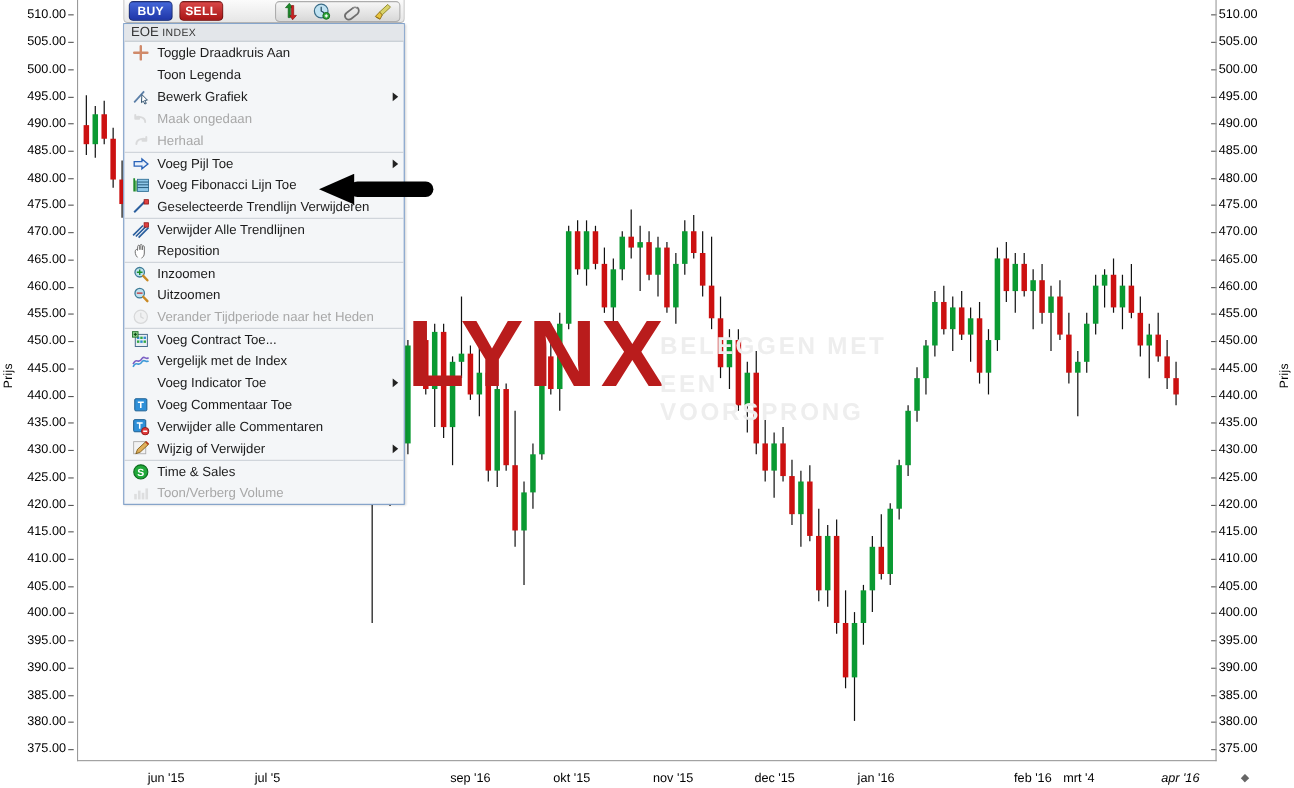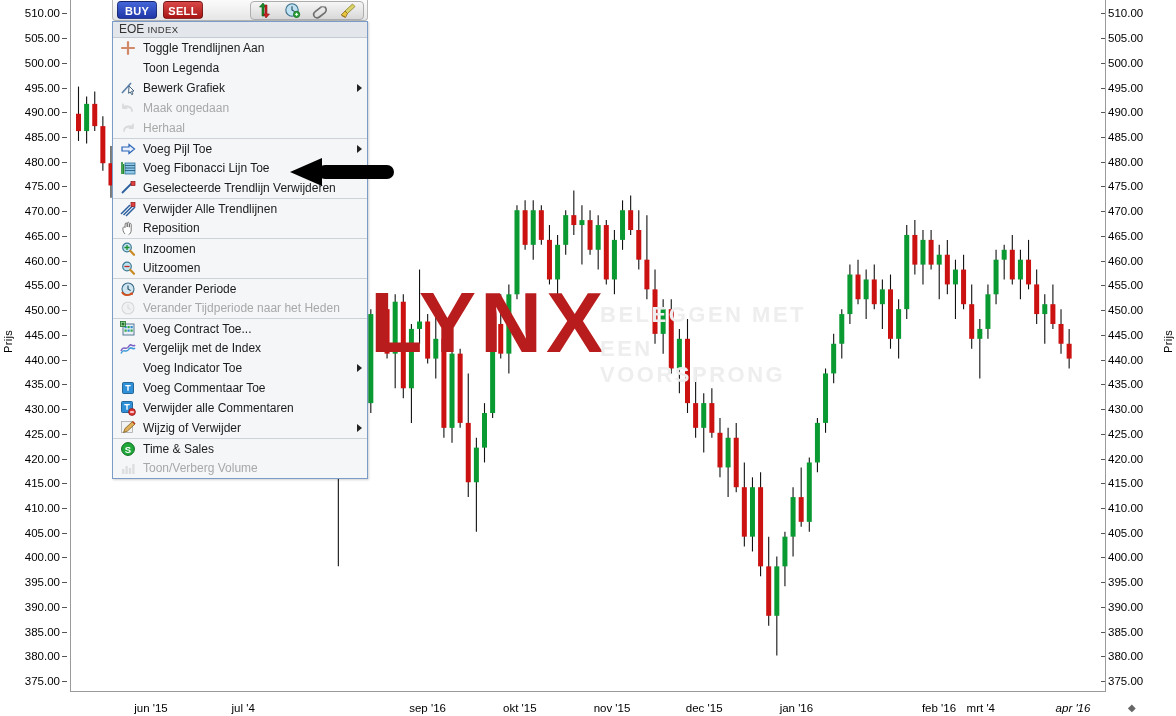--- a/index.html
+++ b/index.html
@@ -449,21 +449,21 @@
   </div>
 
   <div id="watermark">
     <div id="wm-lynx">LYNX</div>
     <div id="wm-sub1">BELEGGEN MET</div>
     <div id="wm-sub2">EEN VOORSPRONG</div>
   </div>
 
   <div id="xticks">
       <div class="xtick" style="left: 151px;">jun '15</div>
-      <div class="xtick" style="left: 243.2px;">jul '4</div>
+      <div class="xtick" style="left: 243.2px;">jul '5</div>
       <div class="xtick" style="left: 348px; margin-top: 28px;">aug '15</div>
       <div class="xtick" style="left: 427.6px;">sep '16</div>
       <div class="xtick" style="left: 519.8px;">okt '15</div>
       <div class="xtick" style="left: 612px;">nov '15</div>
       <div class="xtick" style="left: 704.2px;">dec '15</div>
       <div class="xtick" style="left: 796.4px;">jan '16</div>
       <div class="xtick" style="left: 939px;">feb '16</div>
       <div class="xtick" style="left: 980.8px;">mrt '4</div>
       <div class="xtick" style="left: 1073px; font-style: italic;">apr '16</div>
     </div>
@@ -504,21 +504,21 @@
     </div>
   </div>
 
   <div id="context-menu">
     <div id="menu-header">
       <span class="big">EOE</span><span>&nbsp;</span><span class="small">INDEX</span>
     </div>
     <div id="menu-items">
         <div class="mi"><span class="ico"><svg width="16" height="16" viewBox="0 0 16 16">
               <path d="M8 2 V14 M2 8 H14" stroke="#d08a6a" stroke-width="2.2" stroke-linecap="round"></path>
-            </svg></span><span>Toggle Trendlijnen Aan</span></div>
+            </svg></span><span>Toggle Draadkruis Aan</span></div>
         <div class="mi"><span>Toon Legenda</span></div>
         <div class="mi"><span class="ico"><svg width="16" height="16" viewBox="0 0 16 16">
               <path d="M2 13 L11 3" stroke="#5b7fa8" stroke-width="1.6"></path>
               <path d="M9 6 L14 11 L11.5 11.3 L13 14 L11.7 14.6 L10.3 12 L8.6 13.3 Z" fill="#fff" stroke="#33536f" stroke-width=".9"></path>
             </svg></span><span>Bewerk Grafiek</span><span class="arrow"></span></div>
         <div class="mi disabled"><span class="ico" style="opacity: 0.45;"><svg width="16" height="16" viewBox="0 0 16 16">
               <path d="M12 11 C12 6 4 5 3 8 M3 8 L3 4.5 M3 8 L6.5 8" fill="none" stroke="#b9b9b9" stroke-width="1.8" stroke-linecap="round"></path>
             </svg></span><span>Maak ongedaan</span></div>
         <div class="mi disabled"><span class="ico" style="opacity: 0.45;"><svg width="16" height="16" viewBox="0 0 16 16">
               <path d="M4 11 C4 6 12 5 13 8 M13 8 L13 4.5 M13 8 L9.5 8" fill="none" stroke="#b9b9b9" stroke-width="1.8" stroke-linecap="round"></path>
@@ -546,26 +546,20 @@
         <div class="mi sep-top"><span class="ico"><svg width="16" height="16" viewBox="0 0 16 16">
               <circle cx="7" cy="6.5" r="4.3" fill="#bfe2ef" stroke="#3c7a96" stroke-width="1.2"></circle>
               <path d="M4.4 6.5 h5.2 M7 3.9 v5.2" stroke="#1c8f2c" stroke-width="1.3"></path>
               <path d="M10.2 9.8 L14 13.8" stroke="#c98a24" stroke-width="2.2" stroke-linecap="round"></path>
             </svg></span><span>Inzoomen</span></div>
         <div class="mi"><span class="ico"><svg width="16" height="16" viewBox="0 0 16 16">
               <circle cx="7" cy="6.5" r="4.3" fill="#bfe2ef" stroke="#3c7a96" stroke-width="1.2"></circle>
               <path d="M4.4 6.5 h5.2" stroke="#c22a2a" stroke-width="1.3"></path>
               <path d="M10.2 9.8 L14 13.8" stroke="#c98a24" stroke-width="2.2" stroke-linecap="round"></path>
             </svg></span><span>Uitzoomen</span></div>
-        <div class="mi sep-top"><span class="ico"><svg width="16" height="16" viewBox="0 0 16 16">
-              <circle cx="8" cy="8" r="6" fill="#cfe6f2" stroke="#3d6d88" stroke-width="1.1"></circle>
-              <path d="M8 4.4 V8 L10.6 9.6" stroke="#23485c" stroke-width="1.1" fill="none"></path>
-              <path d="M2 11 C4 15 9 15 12 12" fill="none" stroke="#d4511e" stroke-width="1.8"></path>
-              <path d="M12.6 11 L13 14 L10 13.2 Z" fill="#d4511e"></path>
-            </svg></span><span>Verander Periode</span></div>
         <div class="mi disabled"><span class="ico" style="opacity: 0.45;"><svg width="16" height="16" viewBox="0 0 16 16">
               <circle cx="8" cy="8" r="6" fill="#ececec" stroke="#b4b4b4" stroke-width="1.1"></circle>
               <path d="M8 4.4 V8 L10.6 9.6" stroke="#b4b4b4" stroke-width="1.1" fill="none"></path>
             </svg></span><span>Verander Tijdperiode naar het Heden</span></div>
         <div class="mi sep-top"><span class="ico"><svg width="16" height="16" viewBox="0 0 16 16">
               <rect x="3" y="3" width="11" height="11" fill="#e9eef4" stroke="#4a6d8c" stroke-width=".9"></rect>
               <rect x="4.5" y="5" width="2.2" height="2.2" fill="#2f8ccf"></rect>
               <rect x="7.5" y="5" width="2.2" height="2.2" fill="#30a845"></rect>
               <rect x="10.5" y="5" width="2.2" height="2.2" fill="#2f8ccf"></rect>
               <rect x="4.5" y="8.5" width="2.2" height="2.2" fill="#30a845"></rect>

